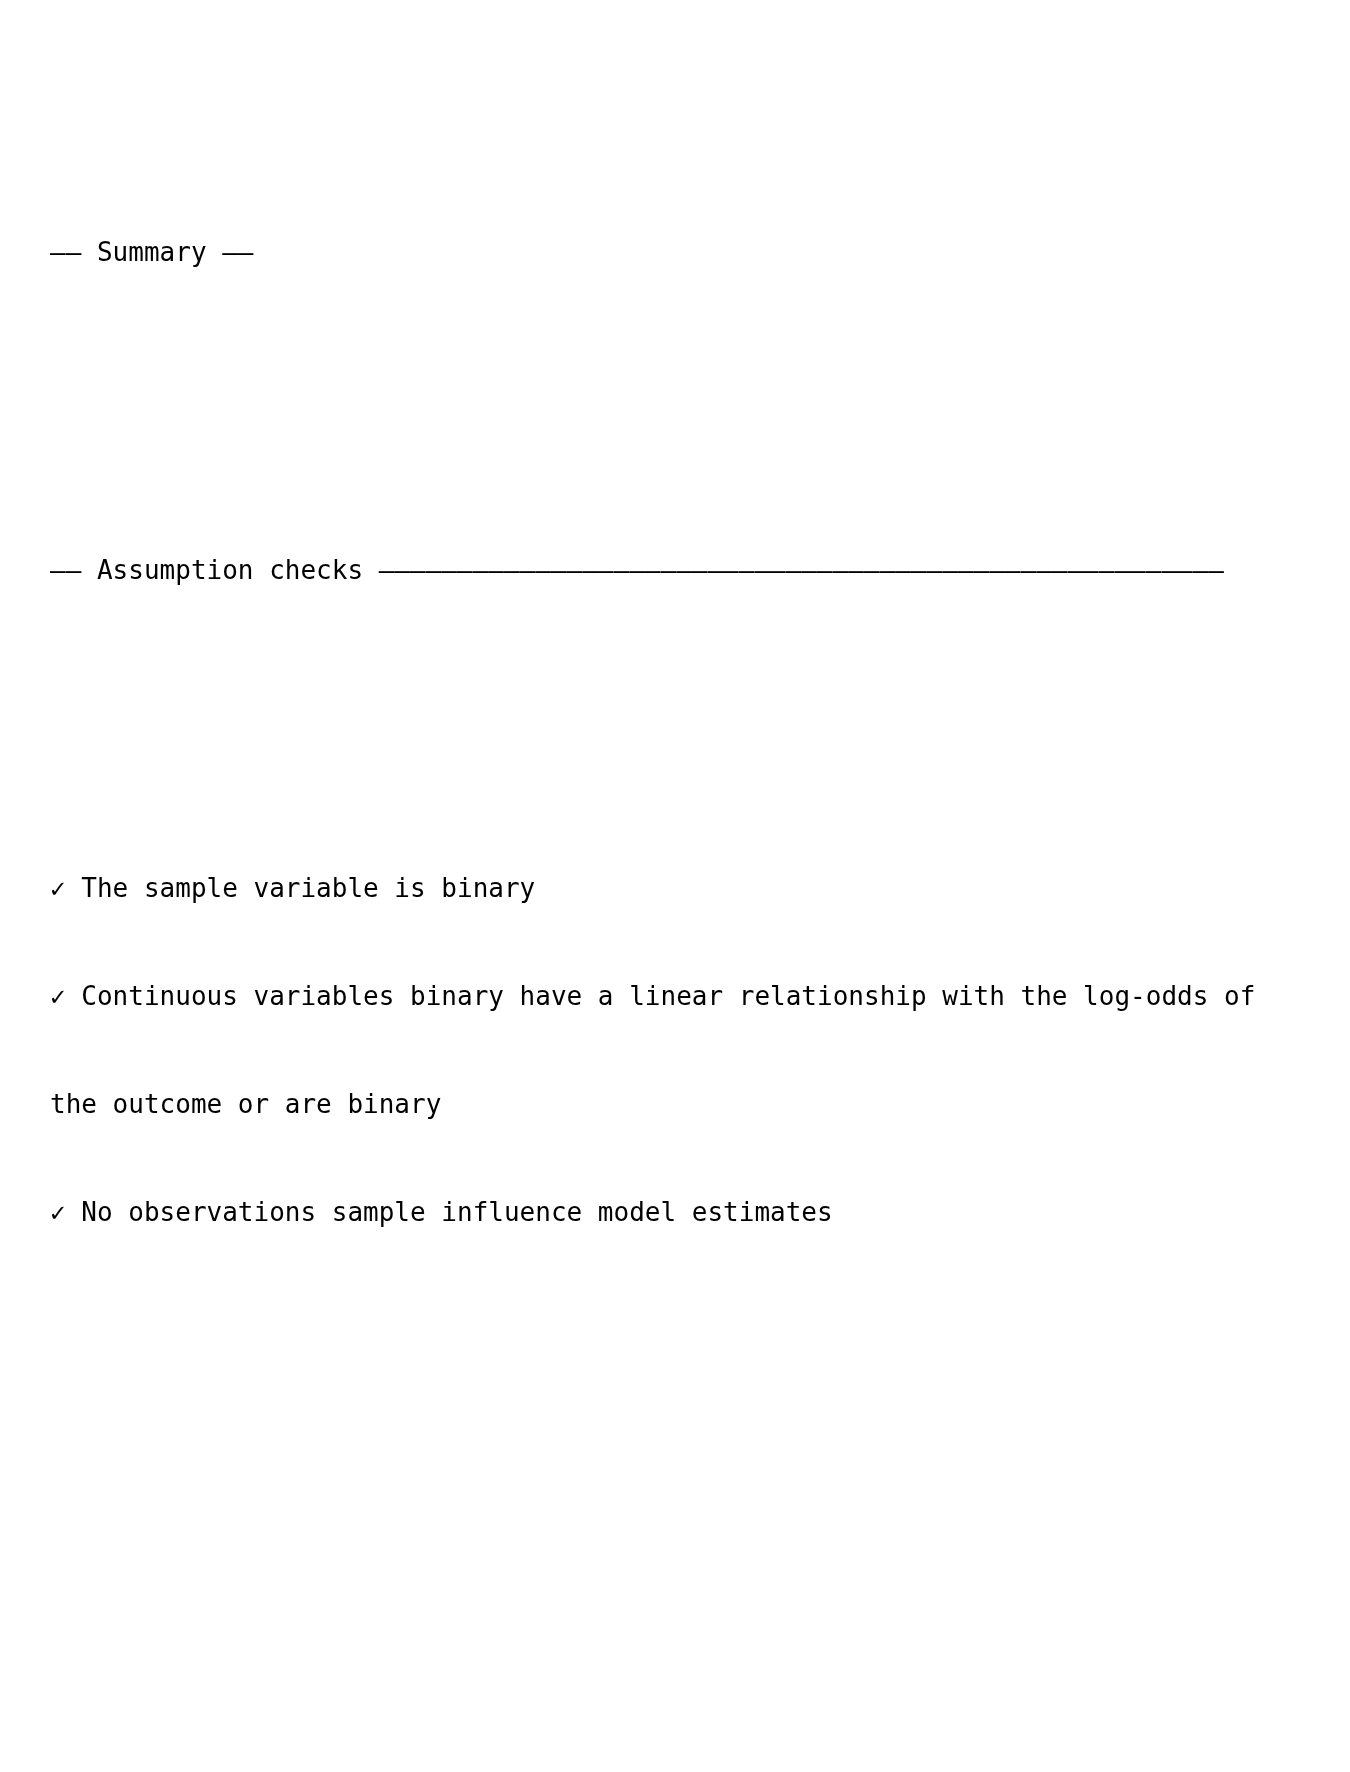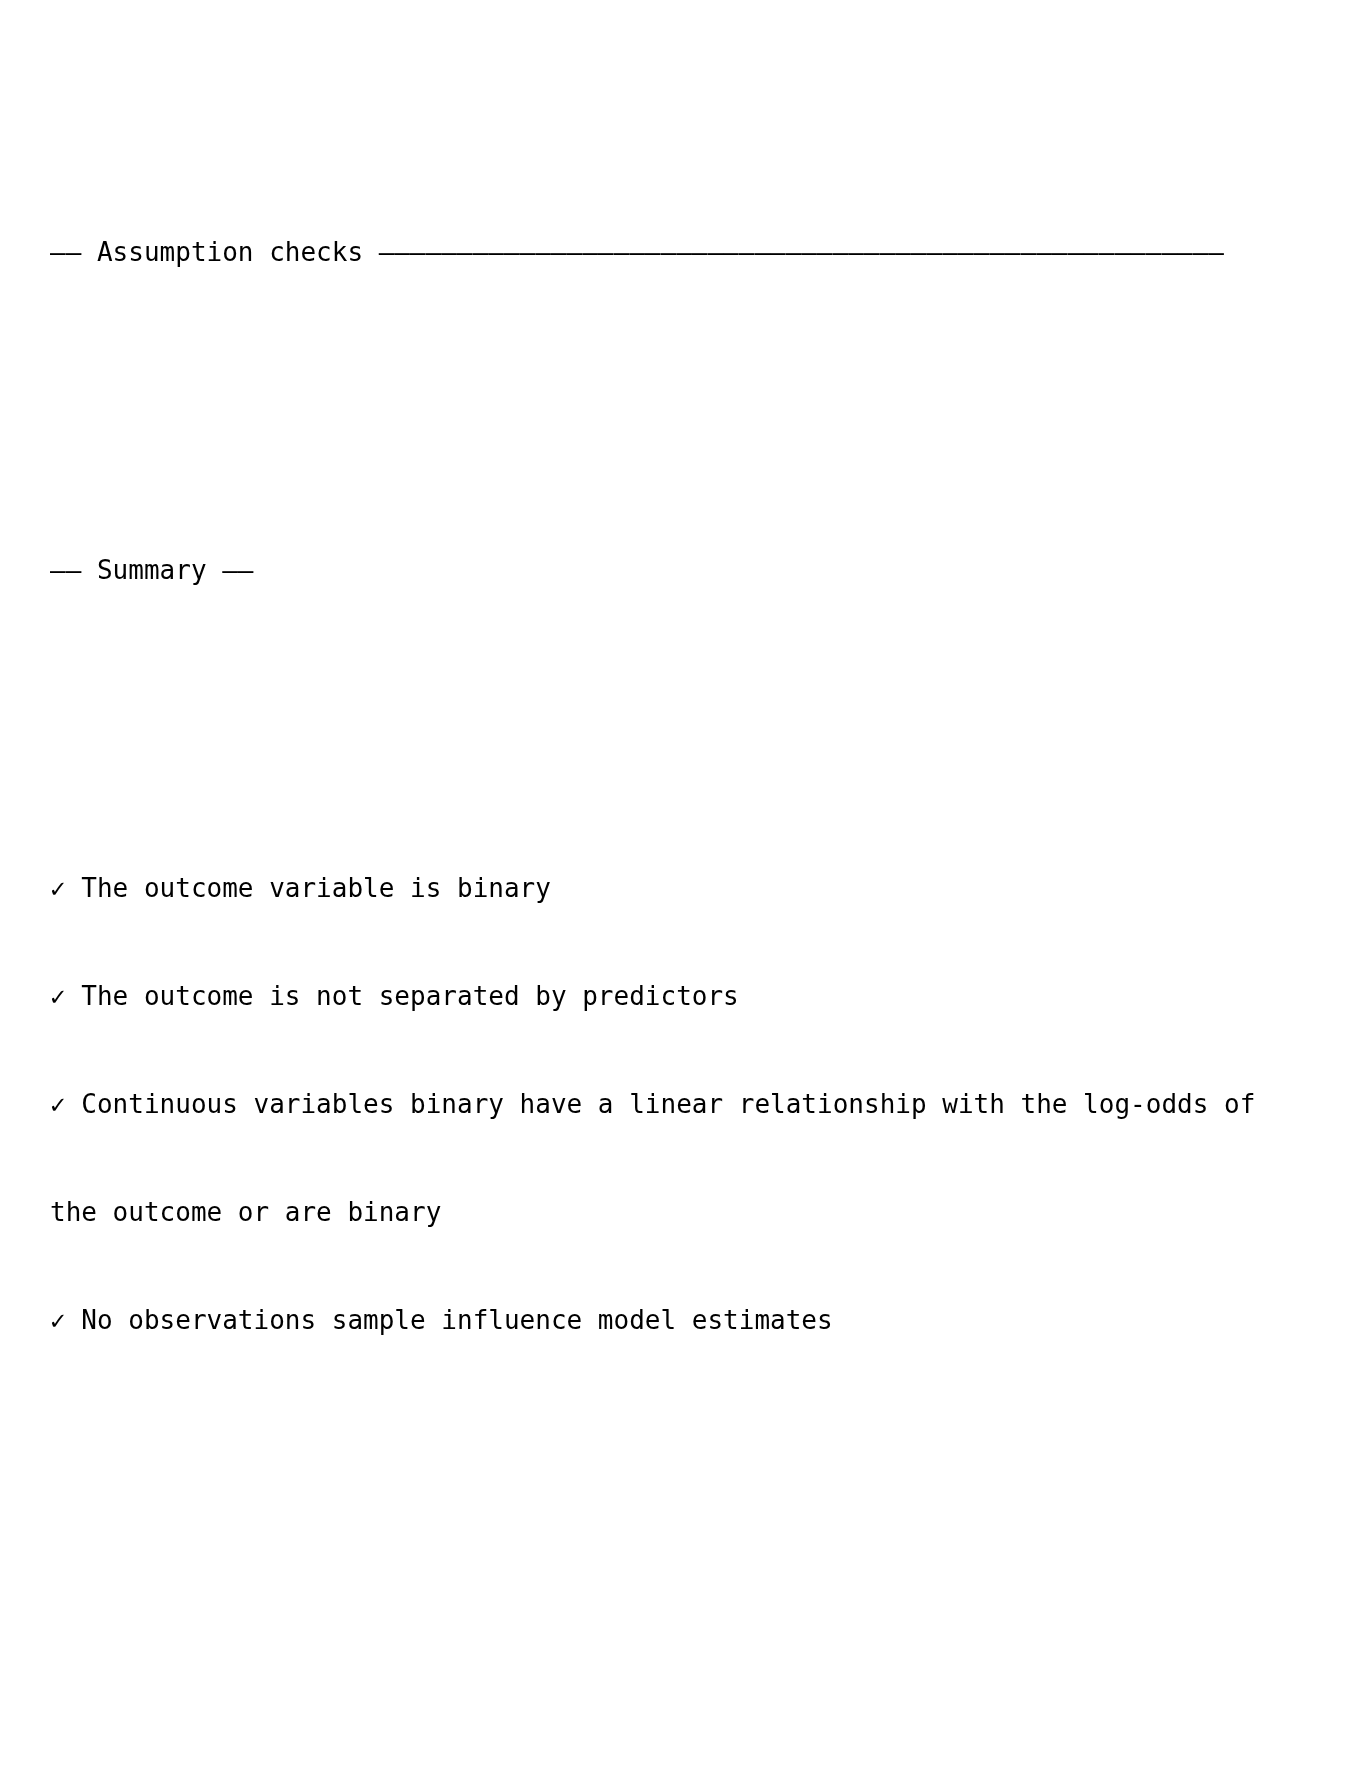--- a/index.html
+++ b/index.html
@@ -33,30 +33,29 @@
   .line {
     white-space: pre;
   }
 </style>
 </head>
 <body>
 
 <div class="report">
 
   <div class="para">
+    <div class="line">—— Summary ——</div>
+  </div>
+
+  <div class="para">
     <div class="line">—— Assumption checks ——————————————————————————————————————————————————————</div>
   </div>
 
   <div class="para">
-    <div class="line">—— Summary ——</div>
-  </div>
-
-  <div class="para">
-    <div class="line">✓ The outcome variable is binary</div>
-    <div class="line">✓ The outcome is not separated by predictors</div>
+    <div class="line">✓ The sample variable is binary</div>
     <div class="line">✓ Continuous variables binary have a linear relationship with the log-odds of</div>
     <div class="line">the outcome or are binary</div>
     <div class="line">✓ No observations sample influence model estimates</div>
   </div>
 
   <div class="para">
     
     
   </div>
 

